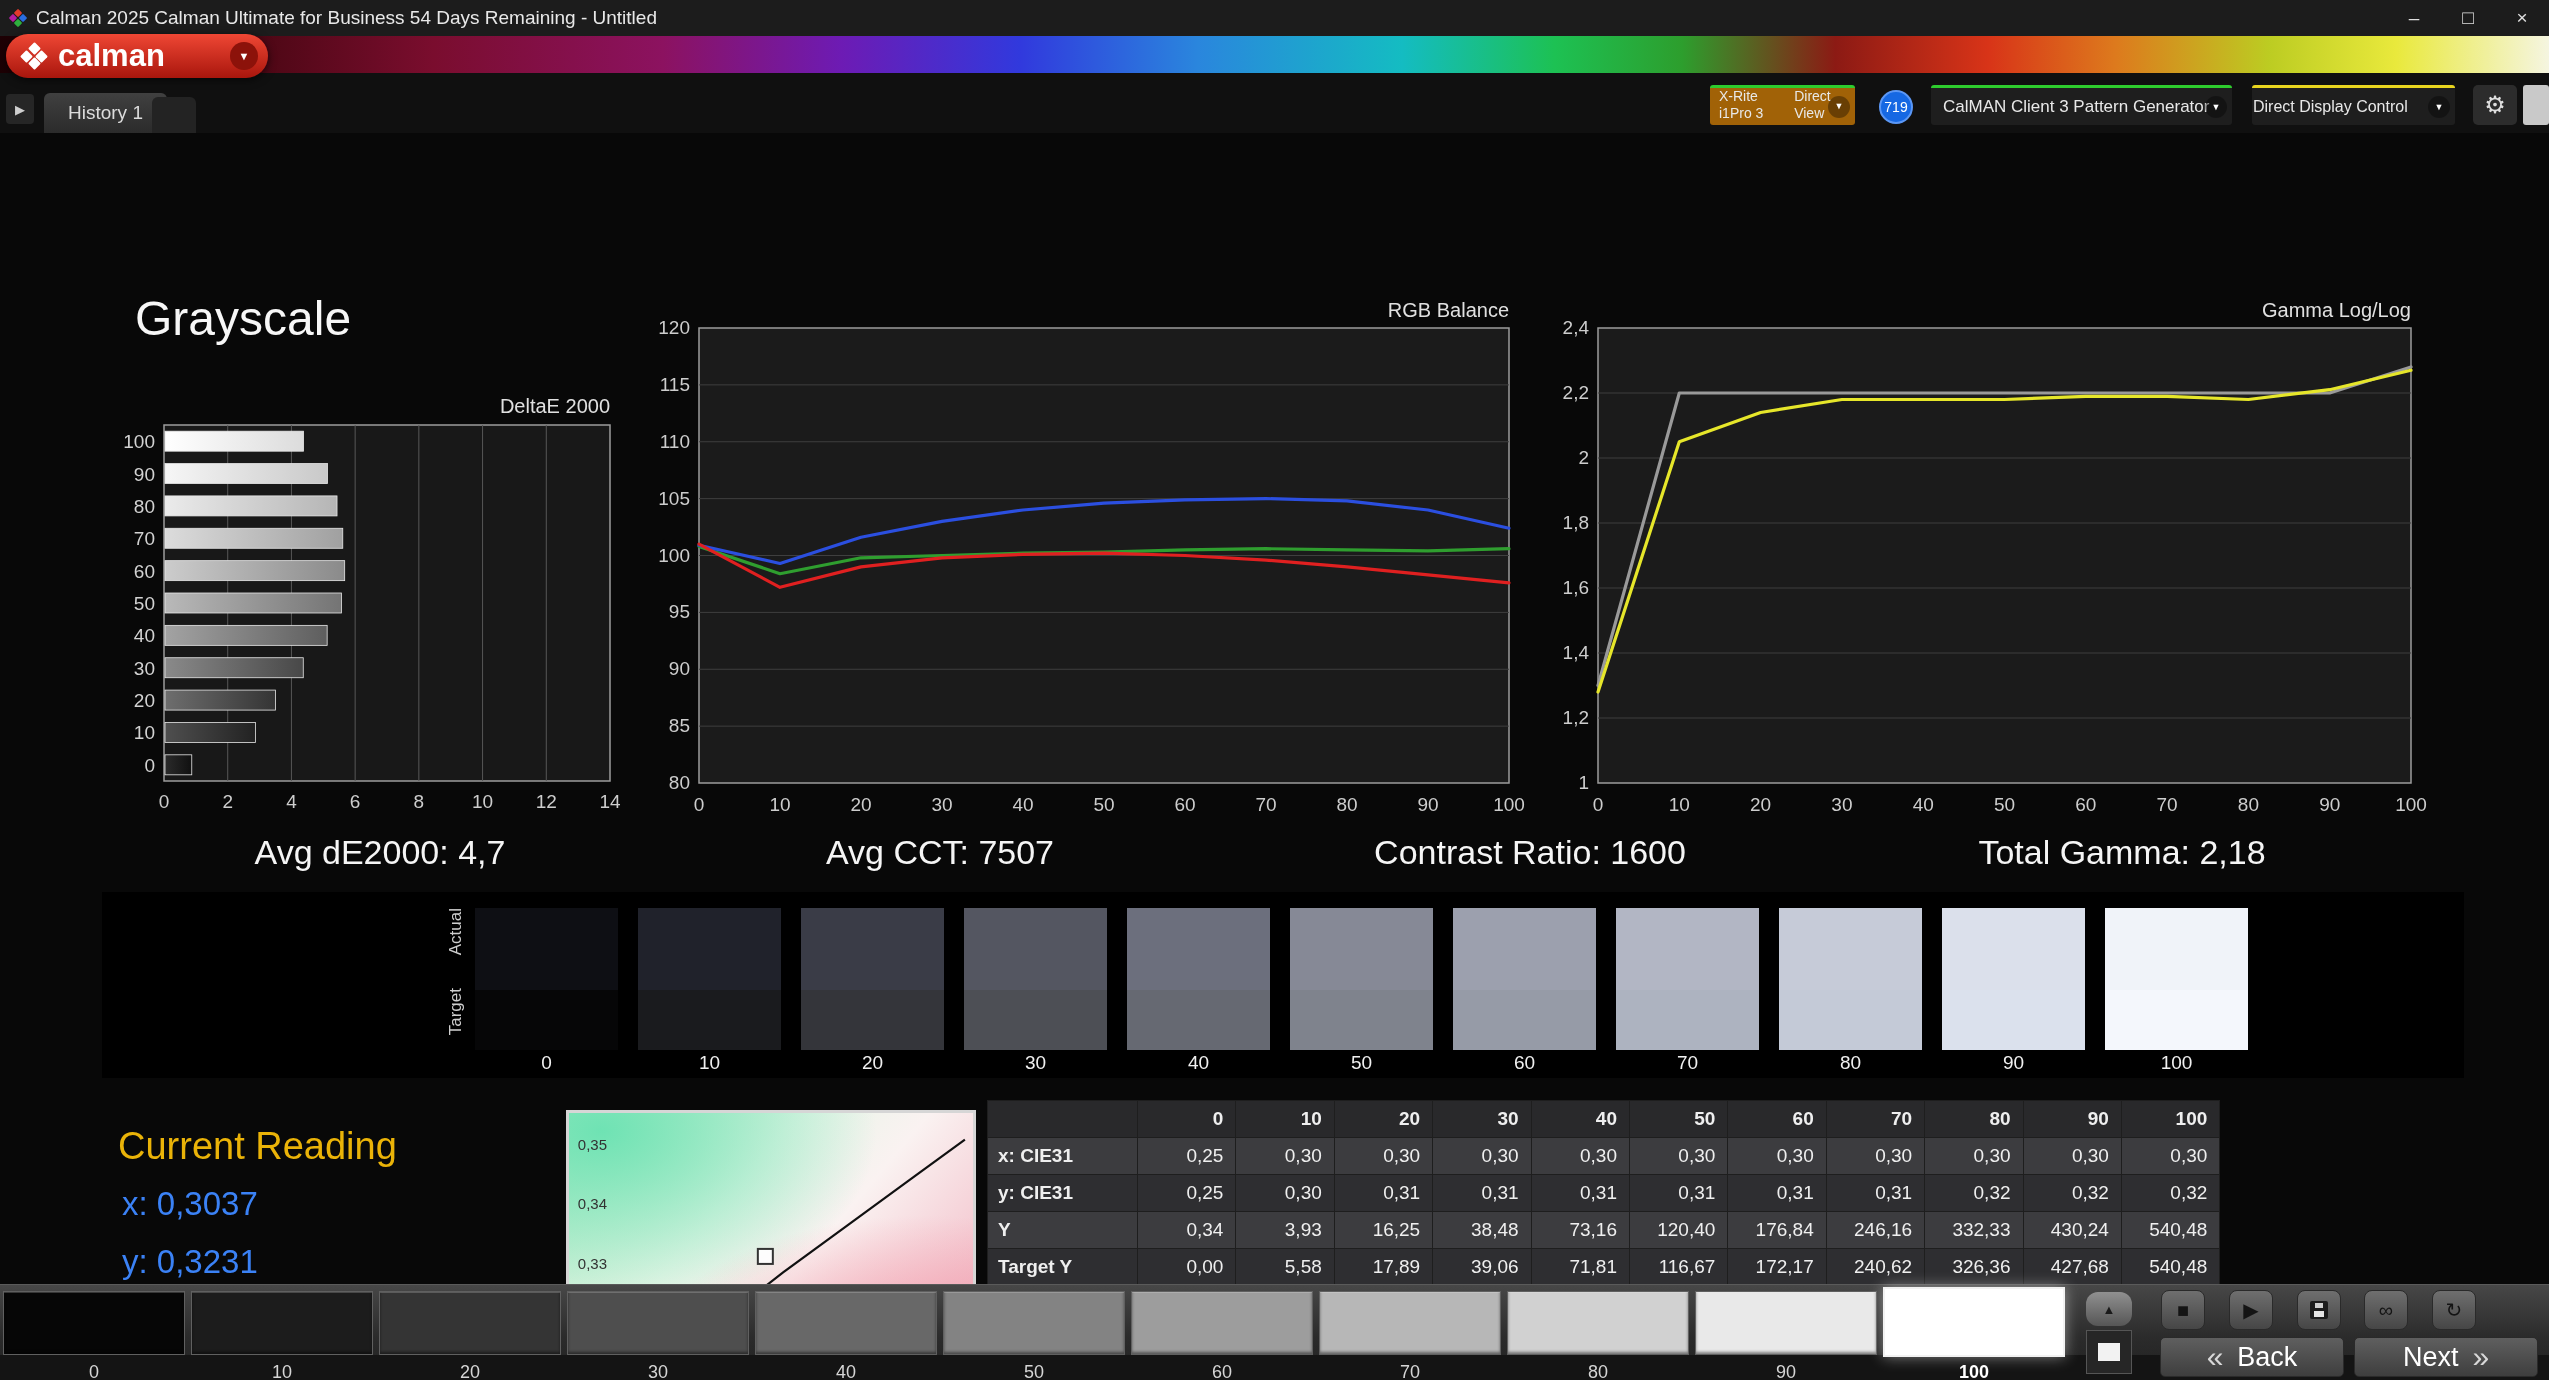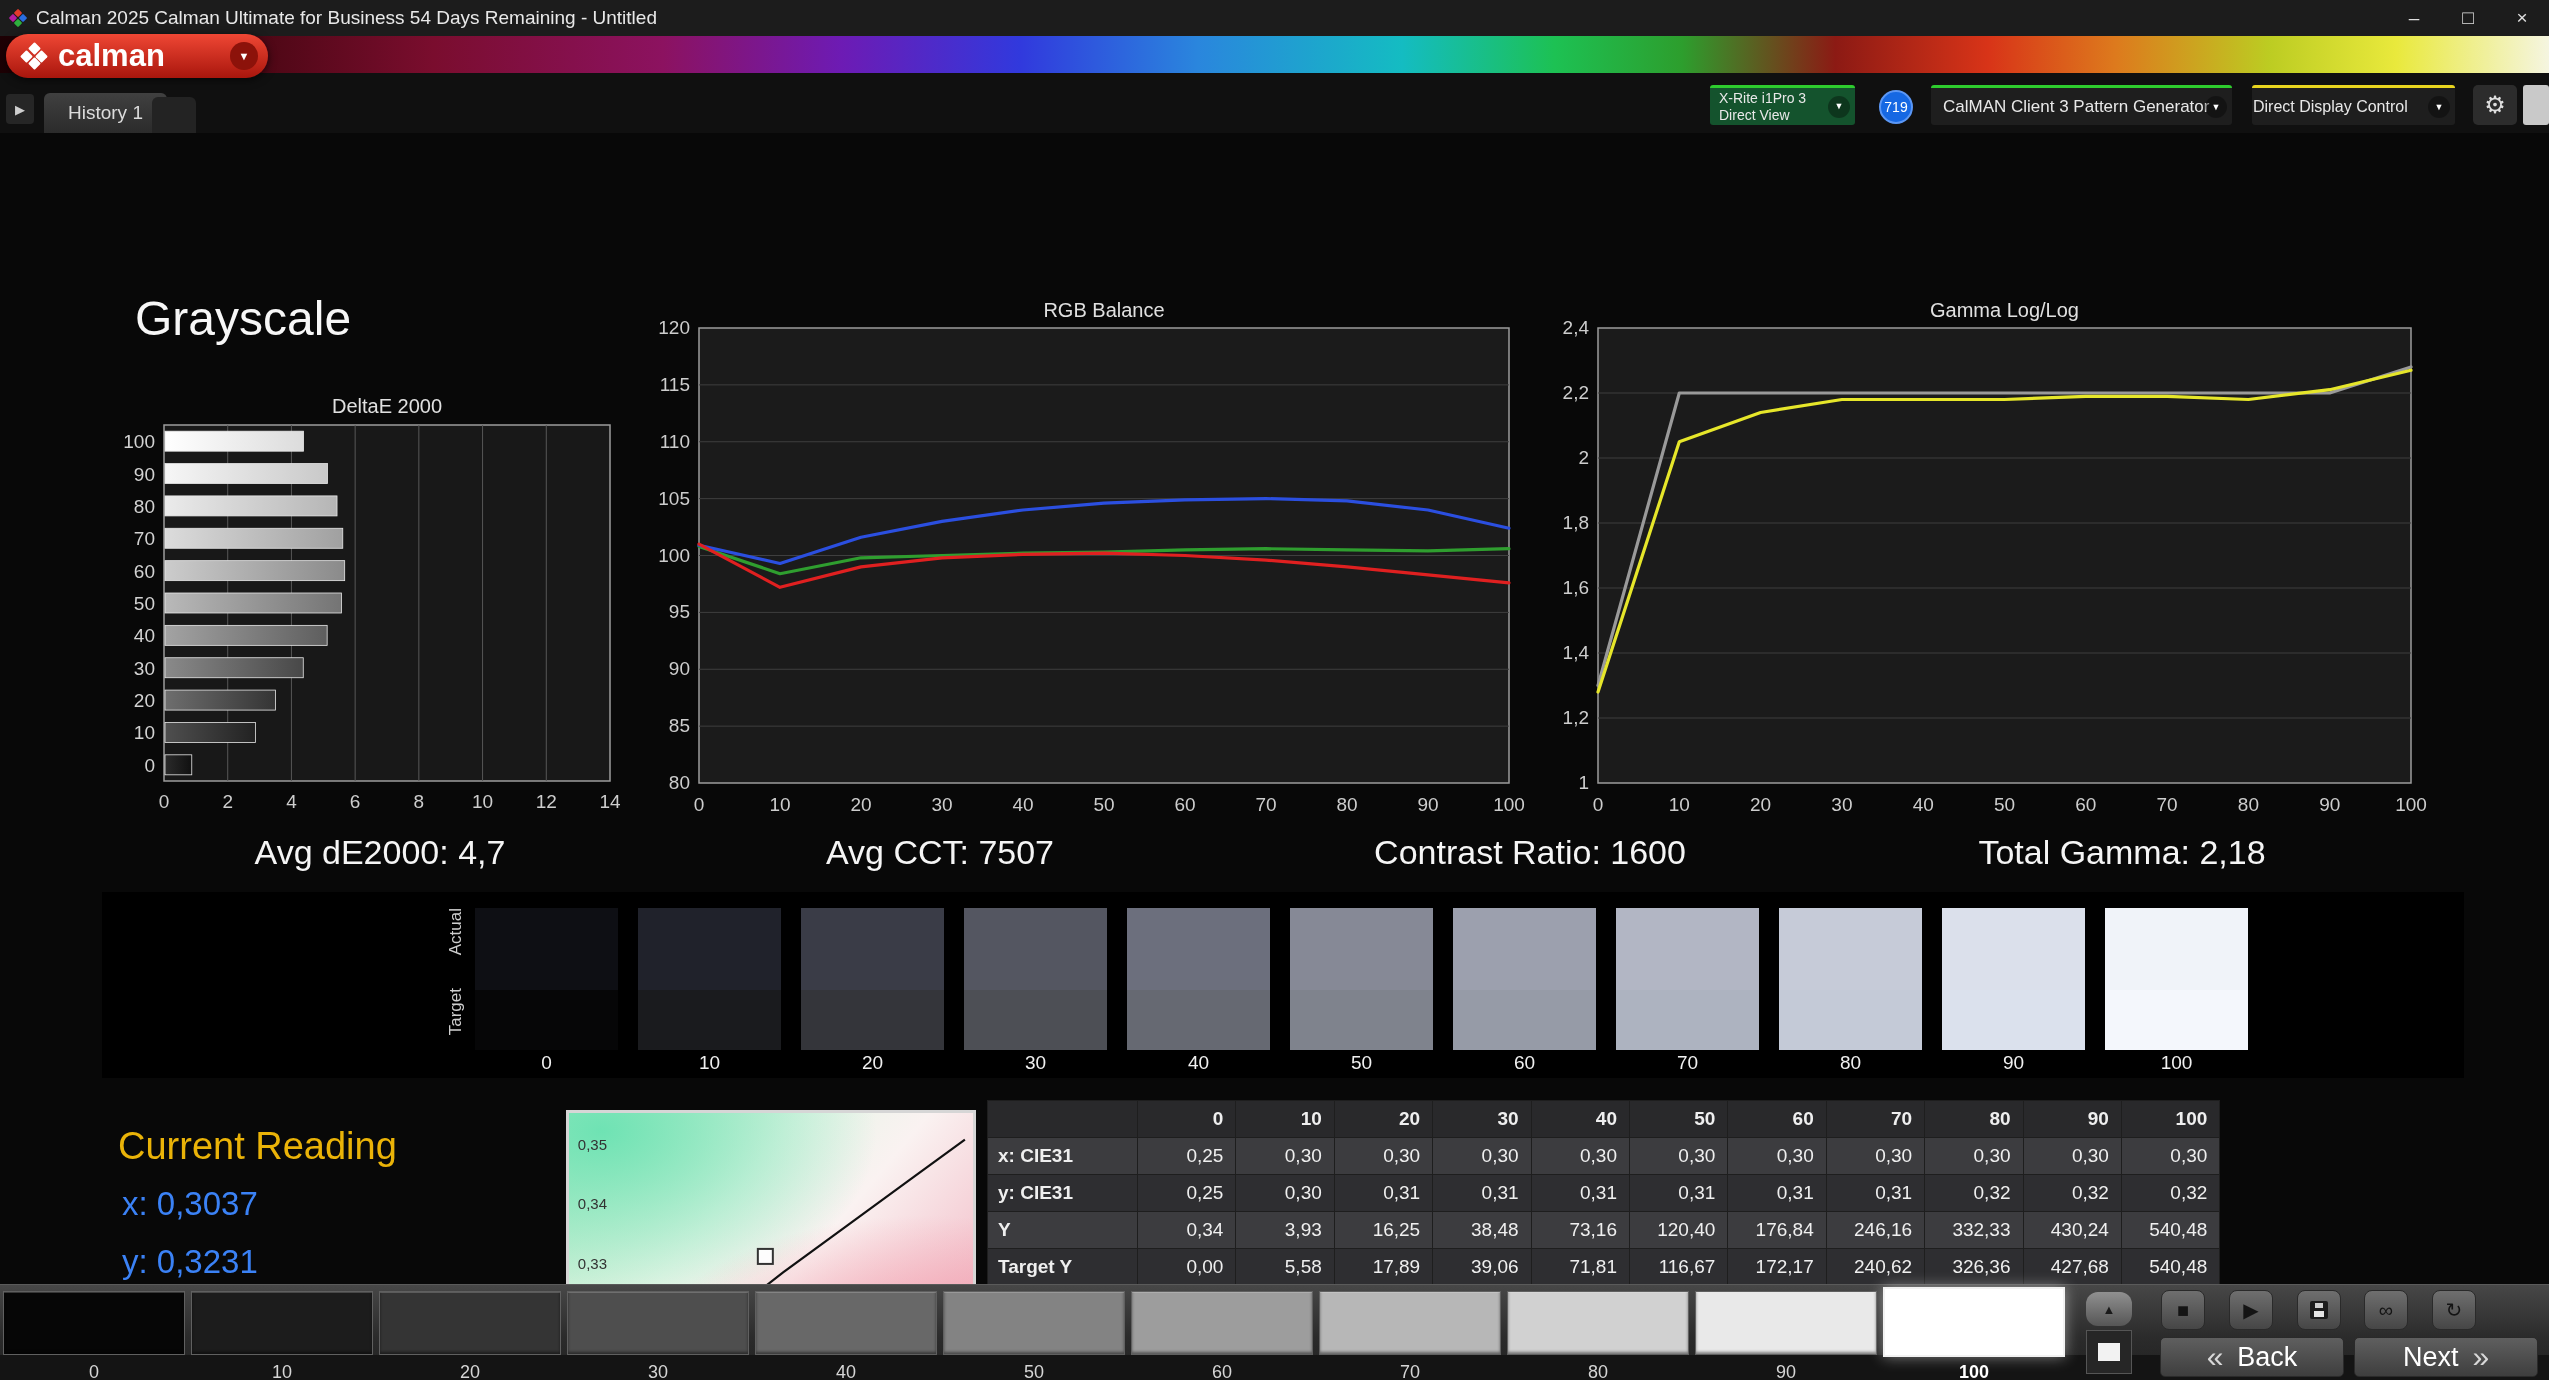--- a/index.html
+++ b/index.html
@@ -45,37 +45,37 @@
   #appbar{position:absolute;left:0;top:73px;width:2549px;height:60px;background:#101010;}
   #history-arrow{position:absolute;left:6px;top:94px;width:28px;height:30px;background:#262626;
         border-radius:4px;display:flex;align-items:center;justify-content:center;color:#cfcfcf;font-size:13px;}
   #history-tab{position:absolute;left:44px;top:93px;height:40px;padding:0 24px;
         background:linear-gradient(180deg,#404040,#2b2b2b);border-radius:6px 6px 0 0;
         display:flex;align-items:center;color:#dcdcdc;font-size:19px;}
   #tab-stub{position:absolute;left:152px;top:97px;width:44px;height:36px;background:#232323;
         border-radius:6px 6px 0 0;}
   .dd{position:absolute;top:85px;height:40px;background:#1e1e1e;border-top:3px solid #2ecc2e;
       border-radius:3px;color:#e8e8e8;display:flex;align-items:center;box-sizing:border-box;}
-  #meter-dd{left:1710px;width:145px;background:#14532d;flex-direction:column;align-items:flex-start;
+  #meter-dd{left:1710px;width:145px;background:#a16207;align-items:flex-start;
         justify-content:center;padding-left:9px;font-size:14px;line-height:17px;}
   .dd .arrow{position:absolute;right:5px;top:50%;transform:translateY(-50%);width:22px;height:22px;
         border-radius:50%;background:rgba(0,0,0,.35);display:flex;align-items:center;justify-content:center;
         font-size:9px;color:#fff;}
   #pg-dd{left:1931px;width:301px;padding-left:12px;font-size:17px;}
   #dc-dd{left:2252px;width:203px;border-top-color:#e8d51f;font-size:16px;padding-left:1px;}
   #meter-badge{position:absolute;left:1879px;top:90px;width:34px;height:34px;border-radius:50%;
         background:#1668e3;border:2px solid #5b97f5;box-sizing:border-box;display:flex;align-items:center;
         justify-content:center;color:#fff;font-size:14px;}
   #gear-btn{position:absolute;left:2473px;top:85px;width:44px;height:40px;background:#2c2c2c;
         border-radius:5px;display:flex;align-items:center;justify-content:center;font-size:24px;color:#dedede;}
   #edge-btn{position:absolute;left:2523px;top:85px;width:26px;height:40px;background:#c9c9c9;border-radius:3px;}
   
   #content{position:absolute;left:0;top:133px;width:2366px;height:1151px;background:#080808;}
   #page-title{position:absolute;left:135px;top:158px;font-size:48px;font-weight:400;color:#f7f7f7;}
-  .chart-title{position:absolute;text-align:center;font-size:20px;color:#e0e0e0;}
+  .chart-title{position:absolute;text-align:right;font-size:20px;color:#e0e0e0;}
   #t-deltae{left:164px;top:262px;width:446px;}
   #t-rgb{left:699px;top:166px;width:810px;}
   #t-gamma{left:1598px;top:166px;width:813px;}
   .stat{position:absolute;top:700px;width:520px;text-align:center;font-size:34px;color:#f5f5f5;}
   #stat-0{left:120px;} #stat-1{left:680px;} #stat-2{left:1270px;} #stat-3{left:1862px;}
   
   #swatch-panel{position:absolute;left:102px;top:759px;width:2362px;height:186px;background:#000;}
   .vlab{position:absolute;left:344px;writing-mode:vertical-rl;transform:rotate(180deg);
         font-size:17px;color:#cfcfcf;}
   #vlab-actual{top:16px;} #vlab-target{top:96px;}

